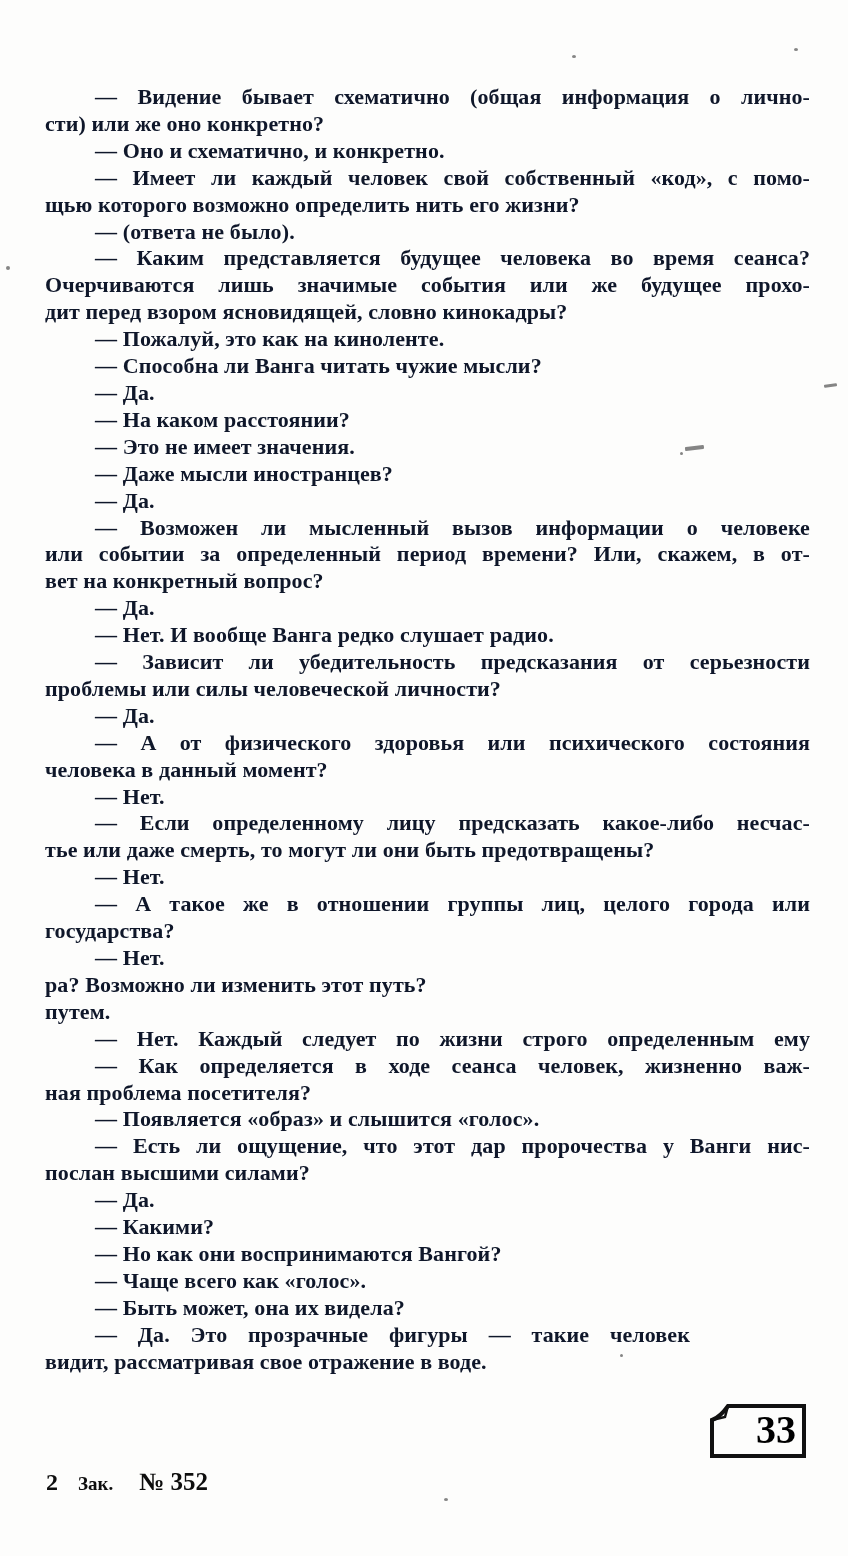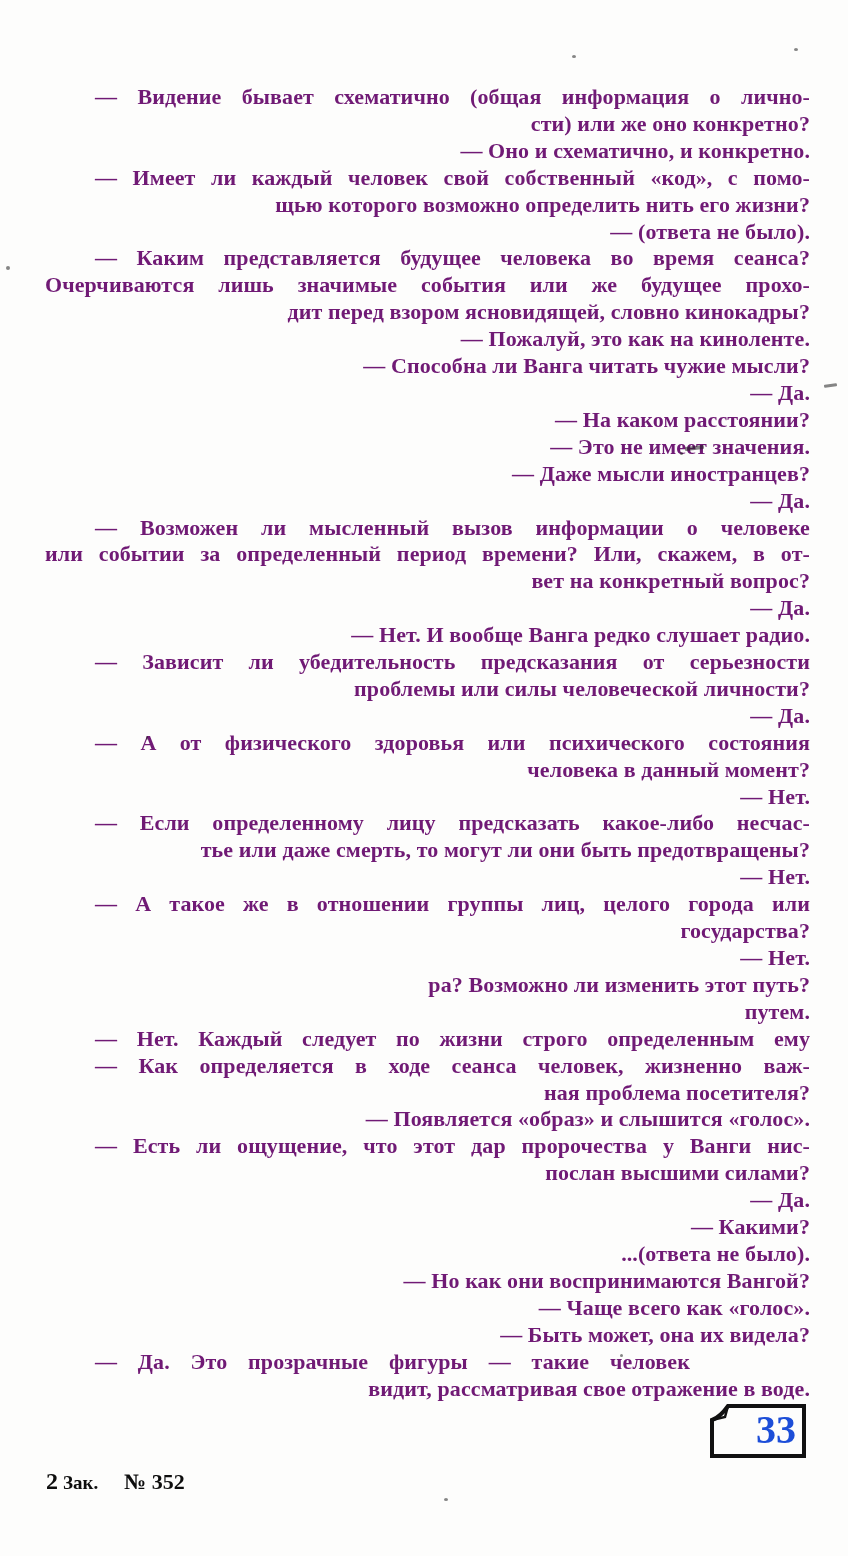--- a/index.html
+++ b/index.html
@@ -14,55 +14,55 @@
     position: absolute; inset: 0;
     background: #fdfdfc;
   }
   .text-block {
     position: absolute;
     left: 45px; top: 84px;
     width: 765px;
     font-size: 22px;
     line-height: 26.9px;
     font-weight: 700;
-    color: #701a75;
+    color: #0f172a;
     letter-spacing: 0.1px;
   }
   .text-block p { margin: 0; padding: 0; }
   .line { display: block; }
   .line.first { text-indent: 50px; }
   .line.just { text-align: justify; text-align-last: justify; }
-  .line.last { text-align: right; }
+  .line.last { text-align: left; }
   .line.narrow { width: 645px; }
 
   .page-badge {
     position: absolute;
     left: 708px; top: 1402px;
     width: 100px; height: 58px;
   }
   .page-badge svg { position: absolute; inset: 0; }
   .page-badge .num {
     position: absolute;
     right: 12px; top: 4px;
     font-size: 40px;
     font-weight: 700;
-    color: #1d4ed8;
+    color: #000000;
     line-height: 48px;
   }
 
   .imprint {
     position: absolute;
     left: 46px; top: 1468px;
     color: #0d0d0d;
     font-weight: 700;
     white-space: nowrap;
   }
   .imprint .num   { font-size: 24px; }
-  .imprint .label { font-size: 19px; margin-left: 1px; text-align: center; }
-  .imprint .order { font-size: 22px; margin-left: 22px; }
+  .imprint .label { font-size: 19px; margin-left: 16px; text-align: center; }
+  .imprint .order { font-size: 25px; margin-left: 22px; }
 
   .sp {
     position: absolute;
     background: #222;
     border-radius: 50%;
     opacity: 0.55;
   }
   .sp.dash { border-radius: 1px; transform: rotate(-7deg); }
 </style>
 </head>
@@ -166,23 +166,20 @@
       </p>
       <p>
         <span class="line first just">— Есть ли ощущение, что этот дар пророчества у Ванги нис-</span>
         <span class="line last">послан высшими силами?</span>
       </p>
       <p>
         <span class="line first last">— Да.</span>
       </p>
       <p>
         <span class="line first last">— Какими?</span>
-      </p>
-      <p>
-        <span class="line first last">...(ответа не было).</span>
       </p>
       <p>
         <span class="line first last">— Но как они воспринимаются Вангой?</span>
       </p>
       <p>
         <span class="line first last">— Чаще всего как «голос».</span>
       </p>
       <p>
         <span class="line first last">— Быть может, она их видела?</span>
       </p>

